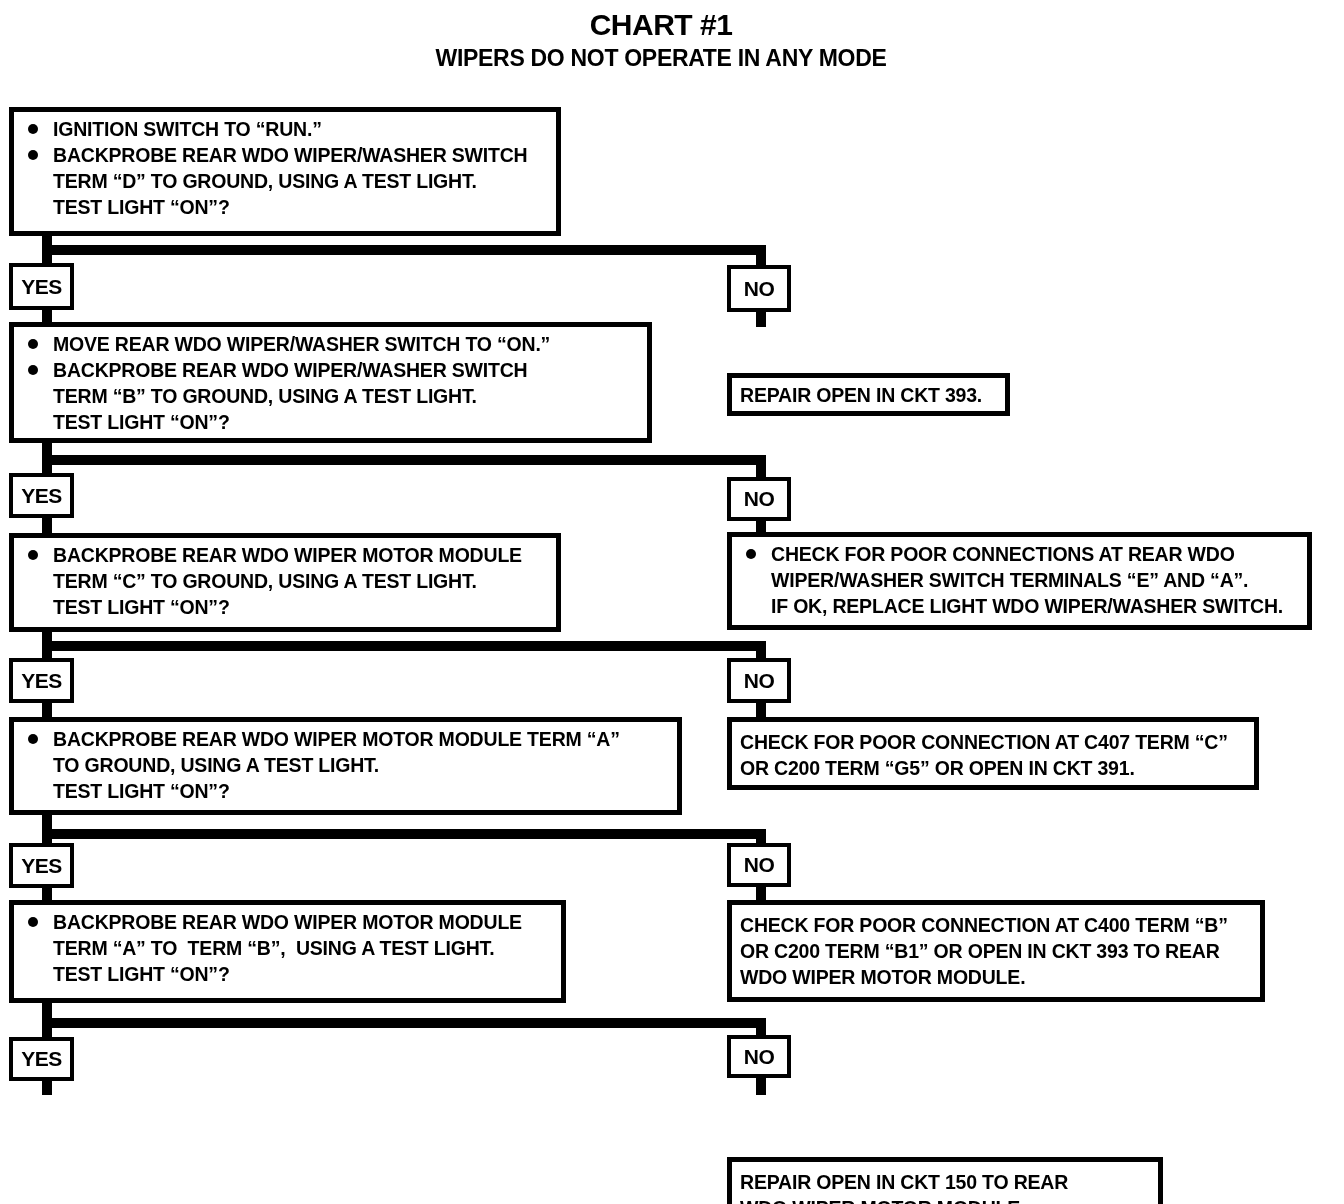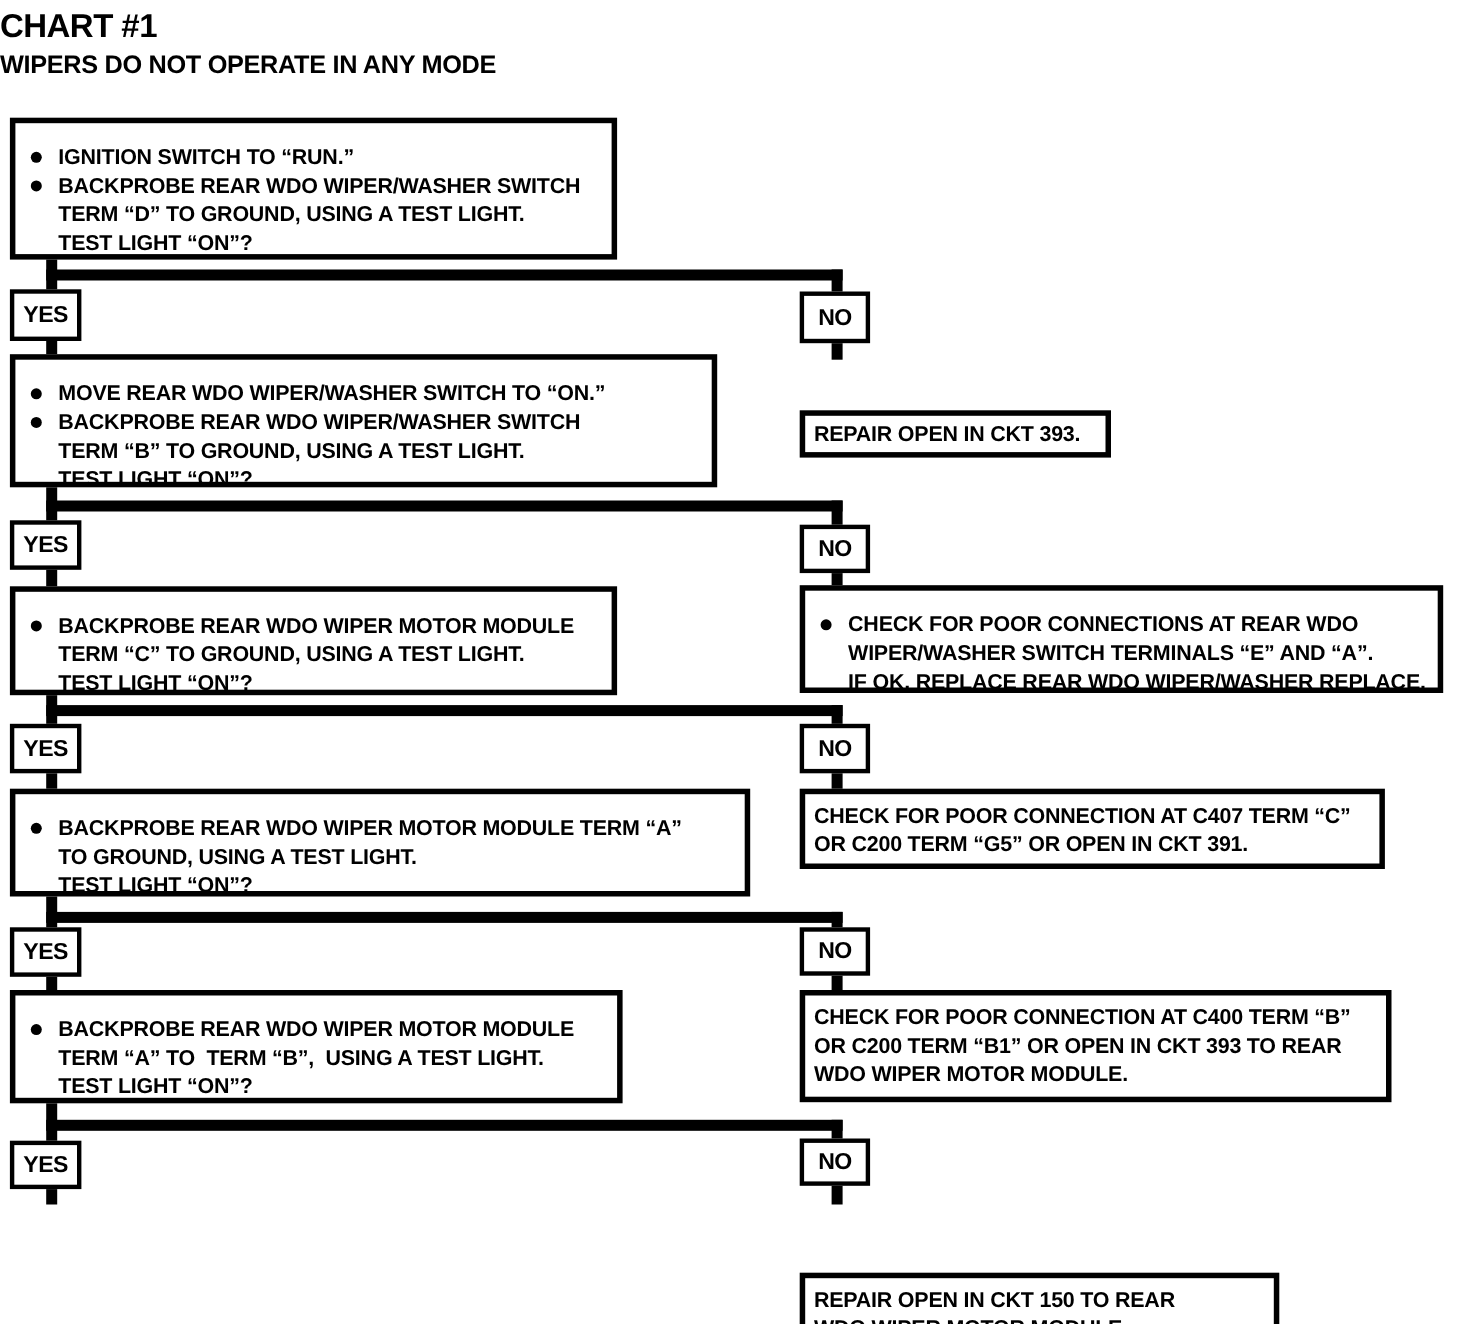--- a/index.html
+++ b/index.html
@@ -1,25 +1,25 @@
 <!DOCTYPE html>
 <html><head>
 <meta charset="utf-8">
 <style>
   html,body{margin:0;padding:0;background:#ffffff;}
   .page{
     position:relative;width:1344px;height:1204px;background:#ffffff;
     font-family:"Liberation Sans",sans-serif;font-weight:bold;color:#000;
     overflow:hidden;
   }
-  .hdr{position:absolute;left:0;top:8px;width:1322px;text-align:left;}
+  .hdr{position:absolute;left:0;top:8px;width:1322px;text-align:center;}
   .title{font-size:30px;letter-spacing:-0.5px;line-height:34px;}
   .subtitle{font-size:23px;letter-spacing:-0.3px;line-height:28px;margin-top:2px;}
   .box{position:absolute;border:5px solid #000;background:#fff;box-sizing:border-box;}
-  .qbox{padding:18px 6px 2px 14px;}
+  .qbox{padding:4px 6px 2px 14px;}
   .bullet-row{display:flex;align-items:flex-start;}
   .dot{flex:0 0 10px;width:10px;height:10px;border-radius:50%;background:#000;margin-top:8px;}
   .btext{white-space:pre-wrap;font-size:19.5px;line-height:26px;letter-spacing:-0.2px;padding-left:15px;}
   .rbox{padding:7px 18px 2px 8px;}
   .rtext{white-space:pre-wrap;font-size:19.5px;line-height:26px;letter-spacing:-0.2px;}
   .rcenter{display:flex;align-items:center;padding:0 6px 0 8px;margin-top:48px;}
   .label-box{
     position:absolute;border:4px solid #000;background:#fff;box-sizing:border-box;
     display:flex;align-items:center;justify-content:center;
     font-size:21px;letter-spacing:-0.5px;
@@ -136,21 +136,21 @@
 
   <div class="box rcenter" style="left:727px;top:325px;width:283px;height:43px">
     <span class="rtext">REPAIR OPEN IN CKT 393.</span>
   </div>
 
   <div class="box qbox" style="left:727px;top:532px;width:585px;height:98px">
     <div class="bullet-row">
       <span class="dot"></span>
       <span class="btext">CHECK FOR POOR CONNECTIONS AT REAR WDO
 WIPER/WASHER SWITCH TERMINALS “E” AND “A”.
-IF OK, REPLACE REAR WDO WIPER/WASHER REPLACE.</span>
+IF OK, REPLACE LIGHT WDO WIPER/WASHER SWITCH.</span>
     </div>
   </div>
 
   <div class="box rbox" style="left:727px;top:717px;width:532px;height:73px">
     <span class="rtext">CHECK FOR POOR CONNECTION AT C407 TERM “C”
 OR C200 TERM “G5” OR OPEN IN CKT 391.</span>
   </div>
 
   <div class="box rbox" style="left:727px;top:900px;width:538px;height:102px">
     <span class="rtext">CHECK FOR POOR CONNECTION AT C400 TERM “B”

